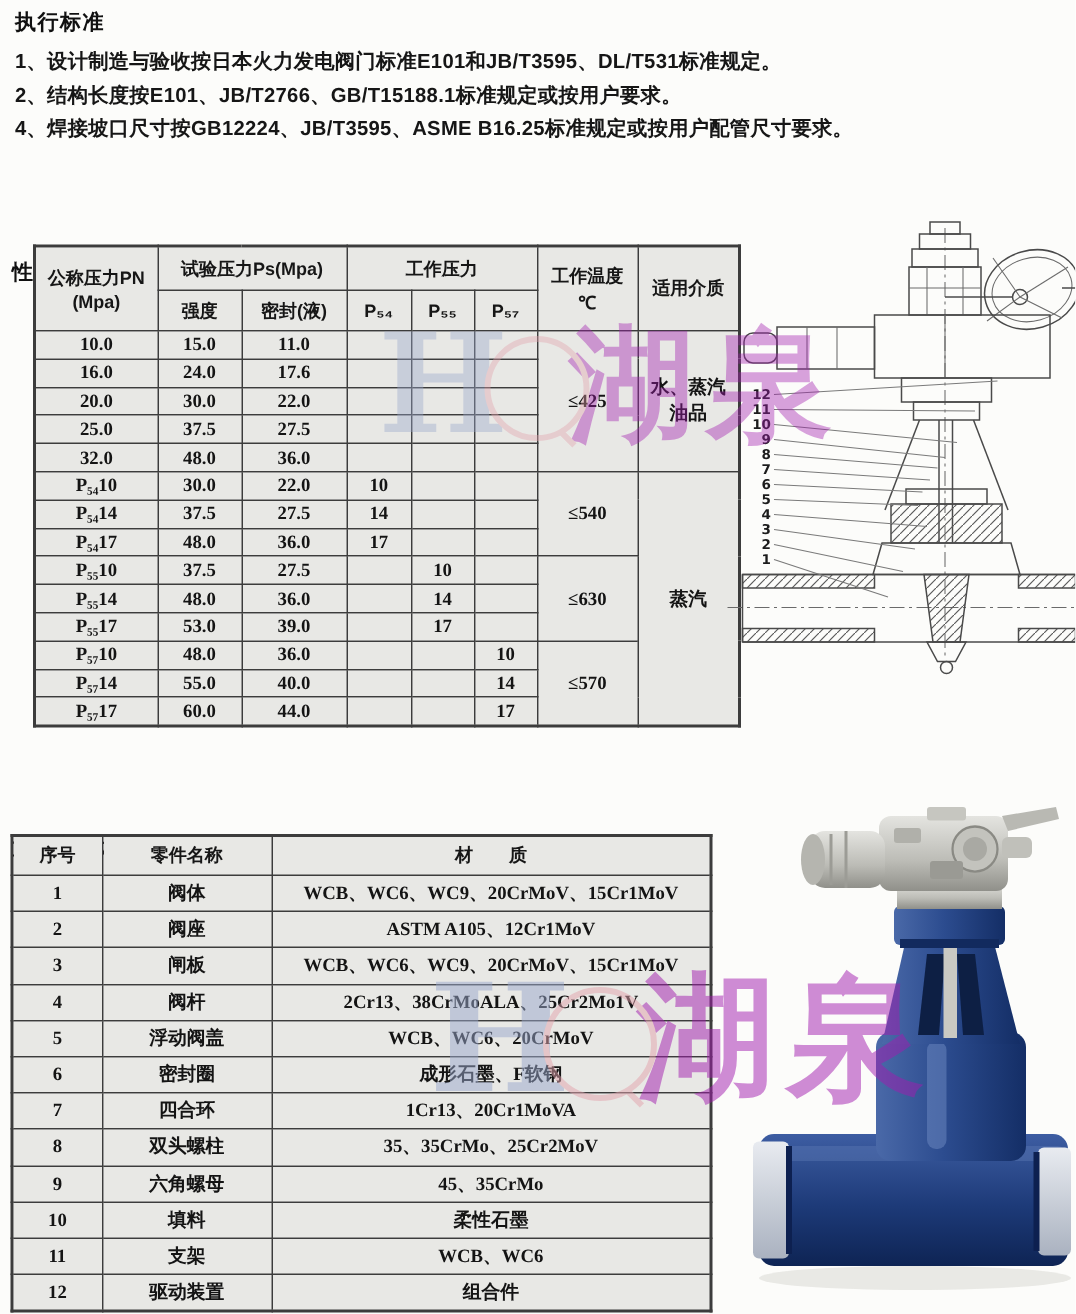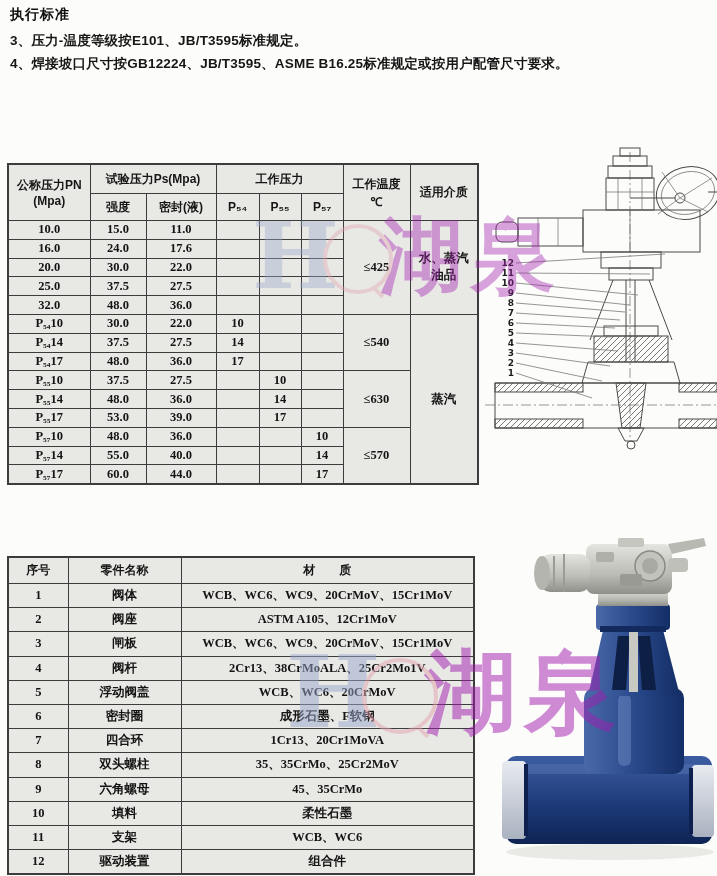--- a/index.html
+++ b/index.html
@@ -16,21 +16,21 @@
   #std-list{position:absolute;left:10px;top:30px;width:700px;}
   .std-item{font-size:13.5px;font-weight:700;line-height:22.5px;color:#161616;letter-spacing:0.2px;}
 
   
   table{border-collapse:collapse;table-layout:fixed;}
   .spec{position:absolute;border:2px solid #3c3c3c;}
   .spec th,.spec td{border:1px solid #3c3c3c;background:#e8e8e5;text-align:center;
         vertical-align:middle;padding:0 2px;white-space:pre-line;overflow:hidden;}
   .spec th{font:700 12px "Liberation Sans", sans-serif;color:#161616;}
 
-  #perf-table{left:7px;top:163px;width:470px;border-radius:15px;}
+  #perf-table{left:22px;top:163px;width:470px;border-radius:15px;}
   #perf-table thead tr:first-child th{height:28px;}
   #perf-table thead tr:last-child th{height:26px;}
   #perf-table tbody td{height:17.8px;font:700 12.5px "Liberation Serif", serif;}
 
   #mat-table{left:7px;top:556px;width:466px;}
   #mat-table thead th{height:25px;}
   #mat-table tbody td{height:23.2px;font:700 12.5px "Liberation Serif", serif;}
 
   
   #diagram{position:absolute;left:480px;top:140px;}
@@ -59,21 +59,22 @@
   
   #photo{position:absolute;left:500px;top:538px;}
 </style>
 </head>
 <body>
 
 <div class="page">
 
   <div class="sec-title" id="std-title">执行标准</div>
   <div id="std-list">
-      <div class="std-item">3、压力-温度等级按E101、JB/T3595标准规定。</div>
+      <div class="std-item">1、设计制造与验收按日本火力发电阀门标准E101和JB/T3595、DL/T531标准规定。</div>
+      <div class="std-item">2、结构长度按E101、JB/T2766、GB/T15188.1标准规定或按用户要求。</div>
       <div class="std-item">4、焊接坡口尺寸按GB12224、JB/T3595、ASME B16.25标准规定或按用户配管尺寸要求。</div>
     </div>
 
   <div class="sec-title" id="perf-title">性能规范</div>
 
   <table class="spec" id="perf-table">
     <colgroup>
       <col style="width:82px">
         <col style="width:56px">
         <col style="width:70px">

